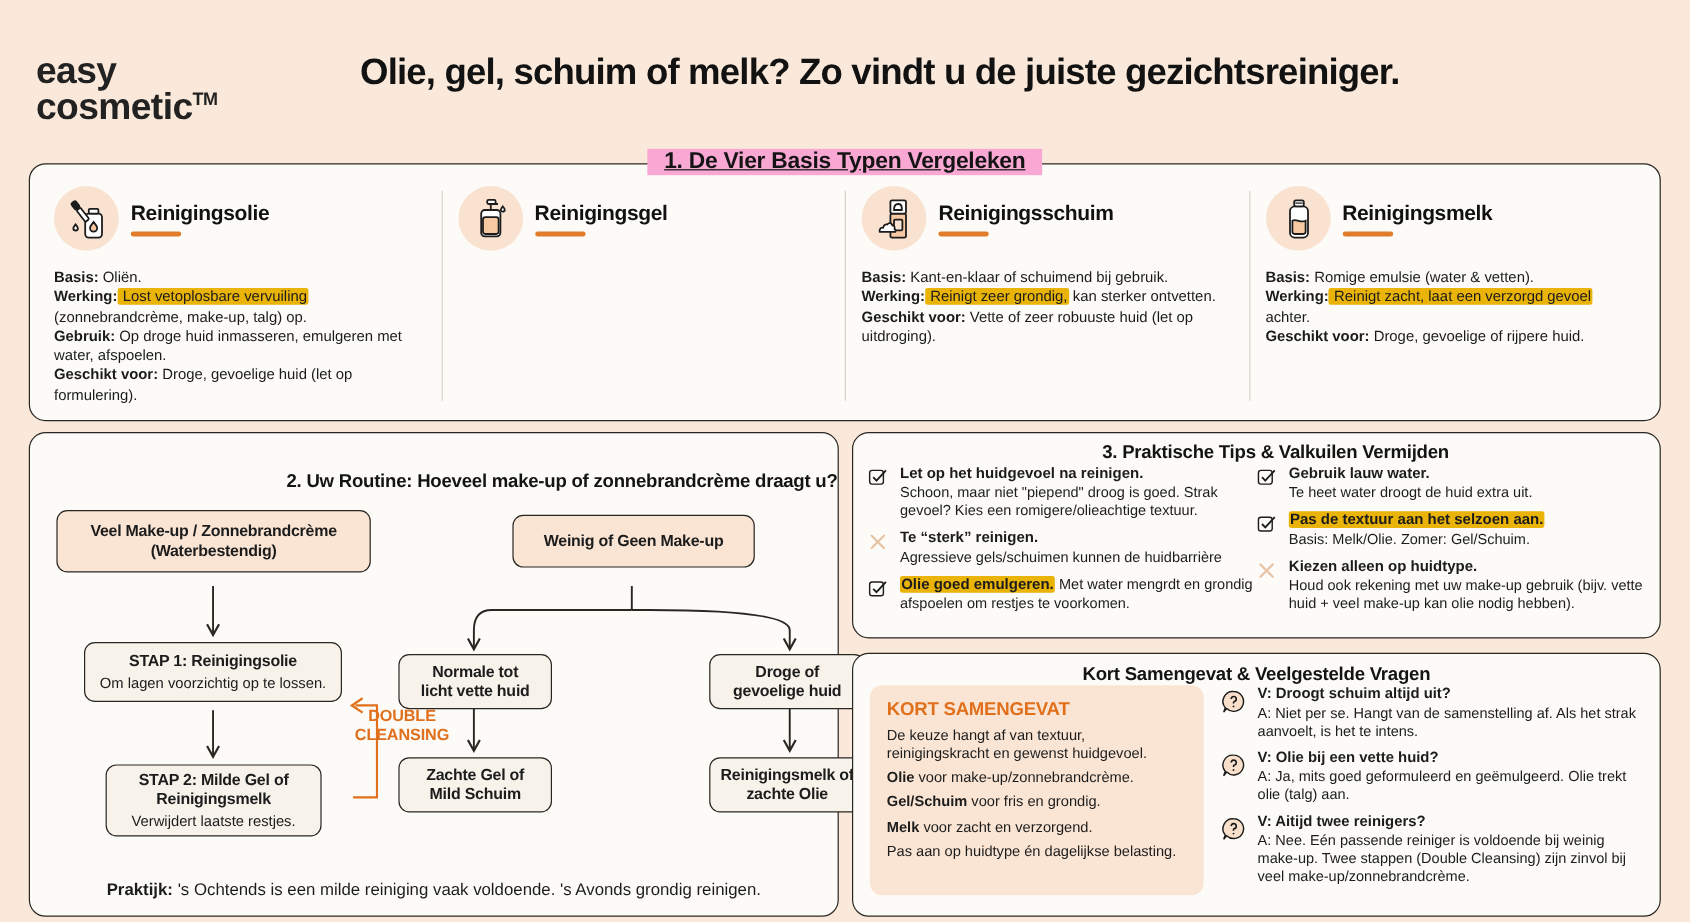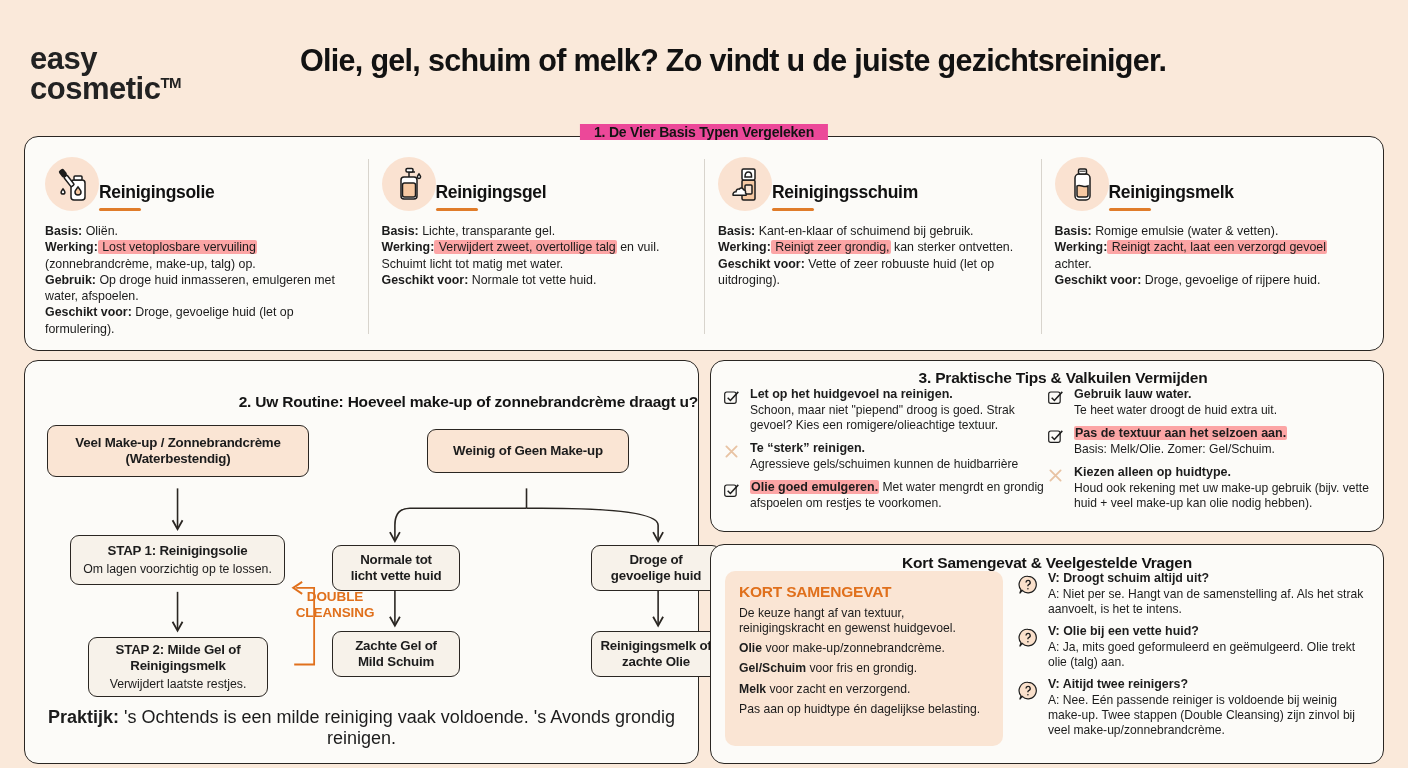--- a/index.html
+++ b/index.html
@@ -17,55 +17,55 @@
   .brand { font-weight: 800; font-size: 31px; line-height: 0.98; letter-spacing: -0.5px; color: #222; width: 260px; padding-top: 8px; }
   .brand .tm { font-size: 15px; vertical-align: super; font-weight: 800; }
   .head-text { flex: 1; padding-left: 10px; padding-top: 8px; }
   .head-title { font-size: 30.5px; font-weight: 800; letter-spacing: -0.7px; line-height: 1.05; color: #121212; }
   .head-sub { font-size: 16.5px; color: #2b2b2b; margin-top: 7px; letter-spacing: -0.1px; }
 
   
   .card { position: absolute; background: #fcfbf8; border: 1.6px solid #2a2622; border-radius: 14px; }
   .card-title-tab {
     position: absolute; top: -13px; left: 50%; transform: translateX(-50%);
-    background: #ec4899; padding: 0 14px; font-weight: 800; font-size: 14px;
-    letter-spacing: -0.2px; white-space: nowrap; color: #141414;
+    background: #f9a8d4; padding: 0 14px; font-weight: 800; font-size: 19px;
+    letter-spacing: -0.2px; white-space: nowrap; color: #141414; text-decoration: underline;
   }
   .card-title-inner { font-weight: 800; font-size: 15.5px; text-align: center; color: #141414; letter-spacing: -0.2px; }
 
   
   #sec1 { left: 24px; top: 116px; width: 1360px; height: 215px; }
   .types { display: flex; height: 100%; padding: 16px 6px 6px 6px; }
   .type-col { flex: 1; padding: 0 14px; position: relative; }
   .type-col + .type-col::before {
     content: ""; position: absolute; left: 0; top: 6px; bottom: 10px; width: 1.2px; background: #d8d4cd;
   }
-  .type-head { display: flex; align-items: flex-end; height: 58px; }
+  .type-head { display: flex; align-items: center; gap: 10px; height: 58px; }
   .type-icon-wrap { width: 54px; height: 54px; border-radius: 50%; background: #fae2d1; display: flex; align-items: center; justify-content: center; flex: 0 0 54px; }
   .type-name { font-size: 17.5px; font-weight: 800; letter-spacing: -0.3px; color: #111; }
   .type-rule { width: 42px; height: 3.5px; background: #e07c2a; border-radius: 2px; margin-top: 5px; }
   .type-body { font-size: 12.4px; line-height: 1.31; margin-top: 12px; color: #1b1b1b; }
   .type-body b { font-weight: 800; }
-  .hl { background: #fca5a5; padding: 0 1px; border-radius: 2px; }
+  .hl { background: #eab308; padding: 0 1px; border-radius: 2px; }
 
   
   #sec2 { left: 24px; top: 340px; width: 675px; height: 404px; }
   .flow { position: relative; width: 100%; height: 100%; padding-top: 28px; }
   .fbox {
     position: absolute; border: 1.5px solid #2a2622; border-radius: 9px;
     display: flex; flex-direction: column; align-items: center; justify-content: center;
     text-align: center; padding: 6px 8px;
   }
   .fbox .t1 { font-weight: 800; font-size: 13.3px; line-height: 1.22; letter-spacing: -0.2px; }
   .fbox .t2 { font-size: 12.3px; line-height: 1.2; margin-top: 3px; }
   .peach { background: #fae5d4; }
   .cream { background: #f7f2ea; }
   .flow svg { position: absolute; left: 0; top: 0; width: 100%; height: 100%; pointer-events: none; }
   .dbl-label { position: absolute; color: #e0701c; font-weight: 800; font-size: 13.5px; text-align: center; line-height: 1.15; letter-spacing: -0.1px; }
-  .praktijk { position: absolute; left: 0; right: 0; bottom: 14px; text-align: center; font-size: 18px; }
+  .praktijk { position: absolute; left: 0; right: 0; bottom: 14px; text-align: center; font-size: 14px; }
   .praktijk b { font-weight: 800; }
 
   
   #sec3 { left: 710px; top: 340px; width: 674px; height: 172px; }
   .tips { display: flex; padding: 26px 12px 6px 12px; }
   .tip-col { flex: 1; }
   .tip { display: flex; gap: 7px; margin-bottom: 8px; }
   .tip-ico { flex: 0 0 20px; padding-top: 2px; }
   .tip-txt { font-size: 12.1px; line-height: 1.26; }
   .tip-txt b { font-weight: 800; display: block; font-size: 12.5px; }
@@ -137,25 +137,20 @@
               <rect x="13.5" y="19" width="13" height="14" rx="2" fill="#f6c9a3"></rect>
               <path d="M20 13V8h6"></path>
               <rect x="17" y="4.5" width="7" height="3.5" rx="1.2" fill="#fff"></rect>
               <path d="M30 10c1 1.4 1.6 2 1.6 2.8a1.6 1.6 0 1 1-3.2 0c0-.8.6-1.4 1.6-2.8z" fill="#fff"></path>
             </svg>
           </div>
           <div>
             <div class="type-name">Reinigingsgel</div>
             <div class="type-rule"></div>
           </div>
-        </div>
-        <div class="type-body">
-          <b>Basis:</b><span> Lichte, transparante gel.</span><br>
-          <b>Werking:</b><span class="hl"> Verwijdert zweet, overtollige talg</span><span> en vuil. Schuimt licht tot matig met water.</span><br>
-          <b>Geschikt voor:</b><span> Normale tot vette huid.</span>
         </div>
       </div>
 
       <div class="type-col">
         <div class="type-head">
           <div class="type-icon-wrap">
             <svg width="40" height="40" viewBox="0 0 40 40" fill="none" stroke="#1c1c1c" stroke-width="1.5">
               <rect x="17" y="16" width="13" height="20" rx="1.5" fill="#f6c9a3"></rect>
               <rect x="20" y="21" width="7" height="9" rx="1" fill="#fae5d4"></rect>
               <rect x="17" y="5" width="13" height="11" rx="1.5" fill="#fff"></rect>

